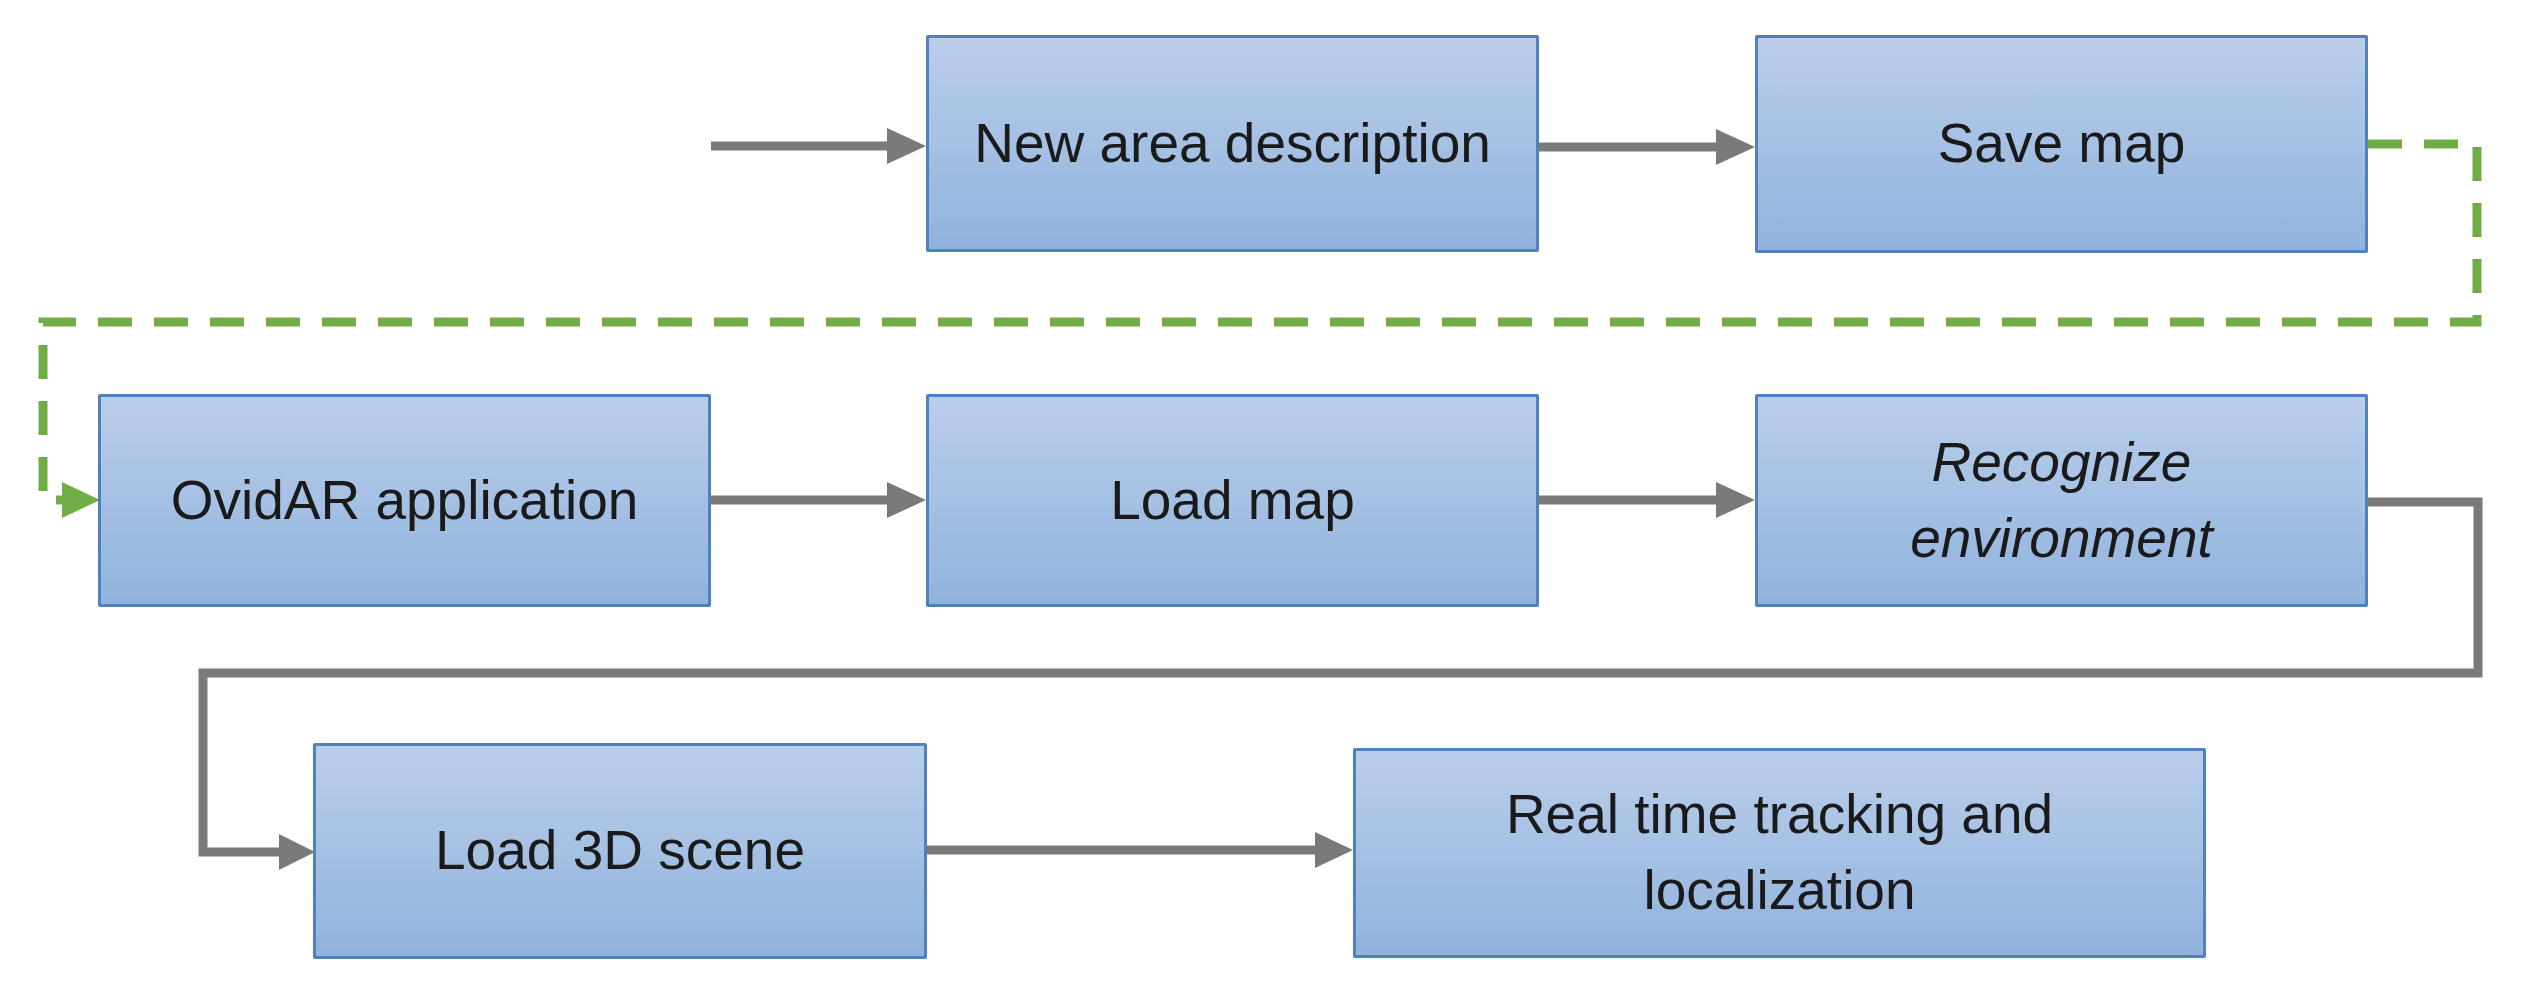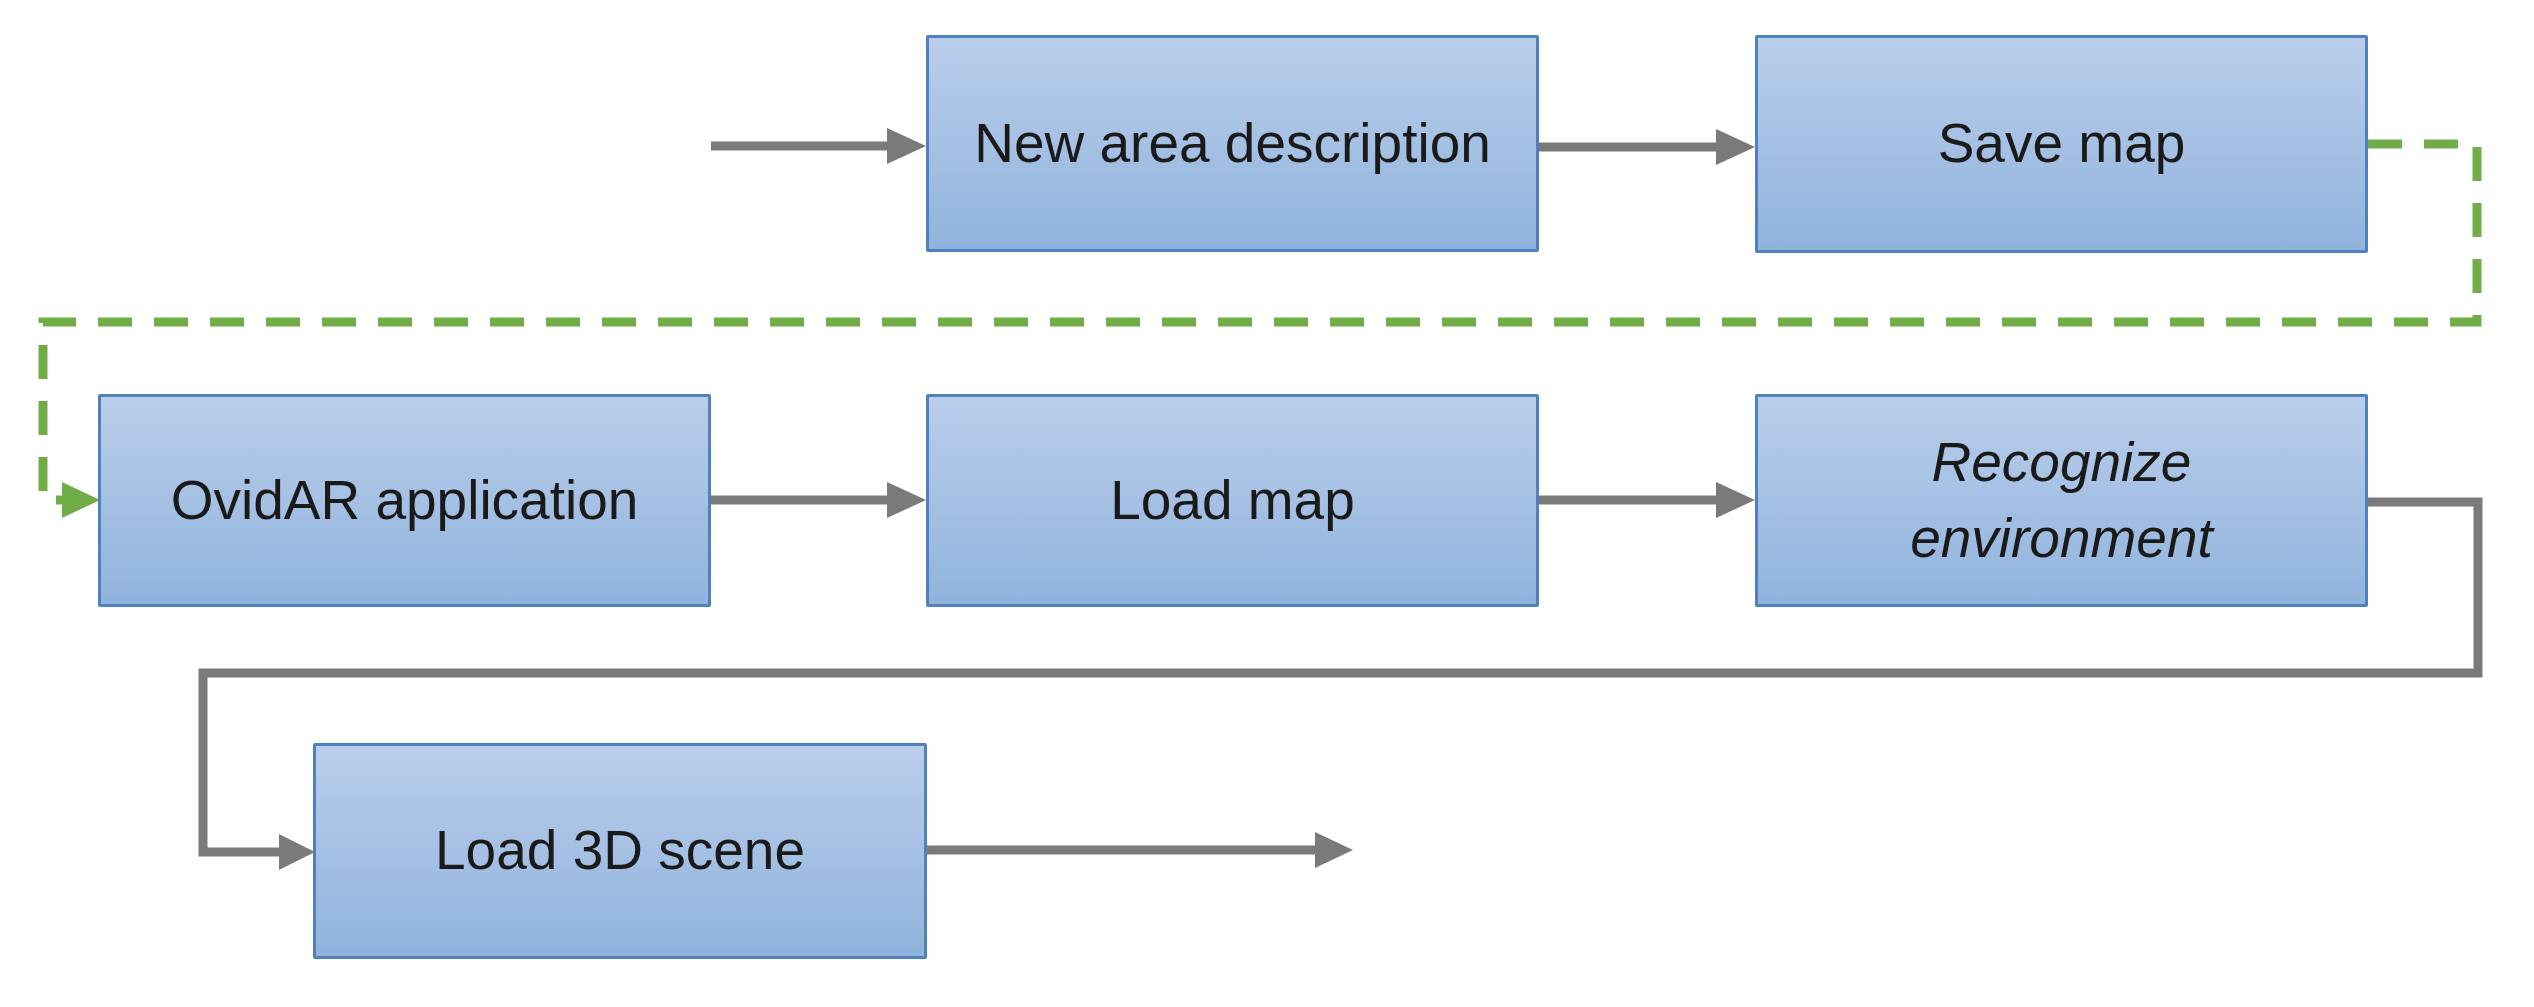--- a/index.html
+++ b/index.html
@@ -96,14 +96,17 @@
   </div>
 
   <div class="node" id="node-recognize">
     <span>Recognize environment</span>
   </div>
 
   <div class="node" id="node-load-3d">
     <span>Load 3D scene</span>
   </div>
 
+  <div class="node" id="node-real-time">
+    <span>Real time tracking and localization</span>
+  </div>
 
 </div>
 
 </body></html>

